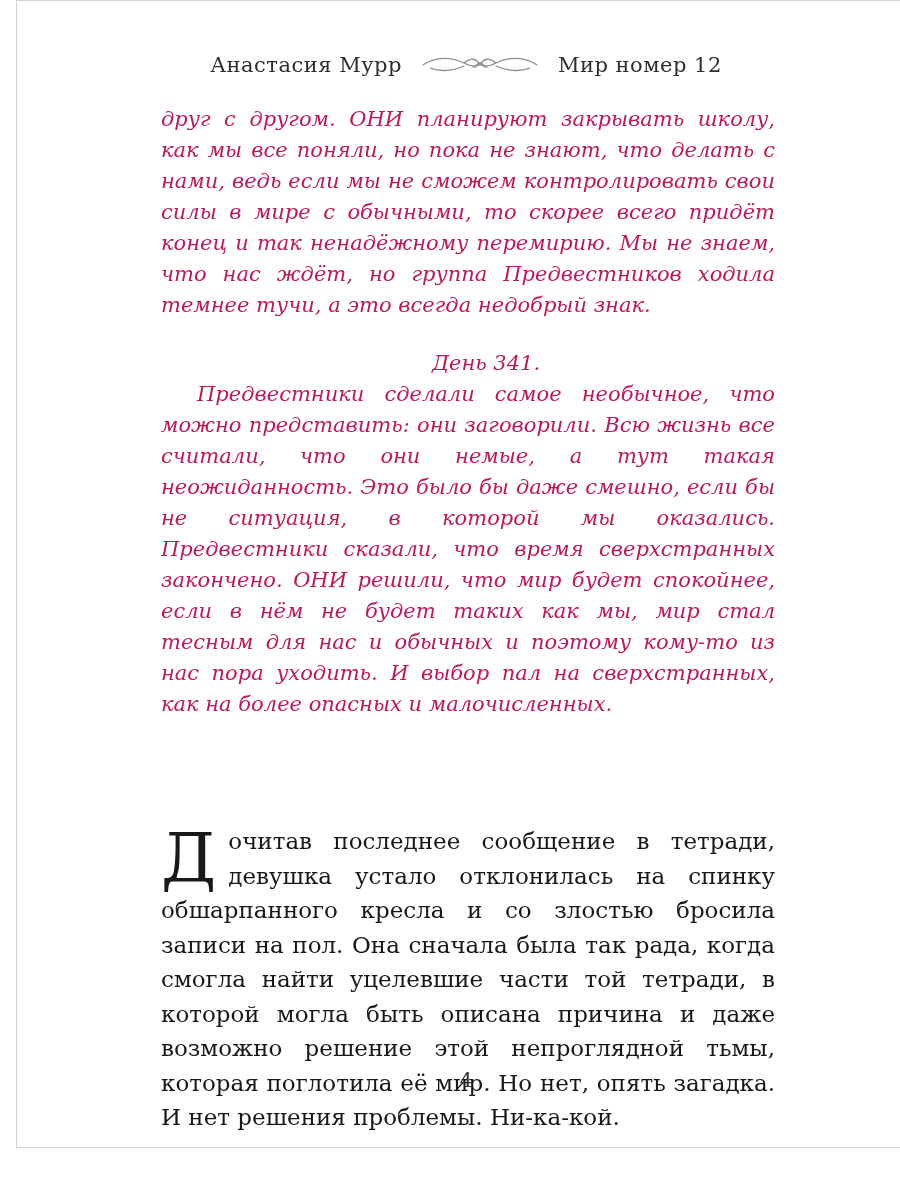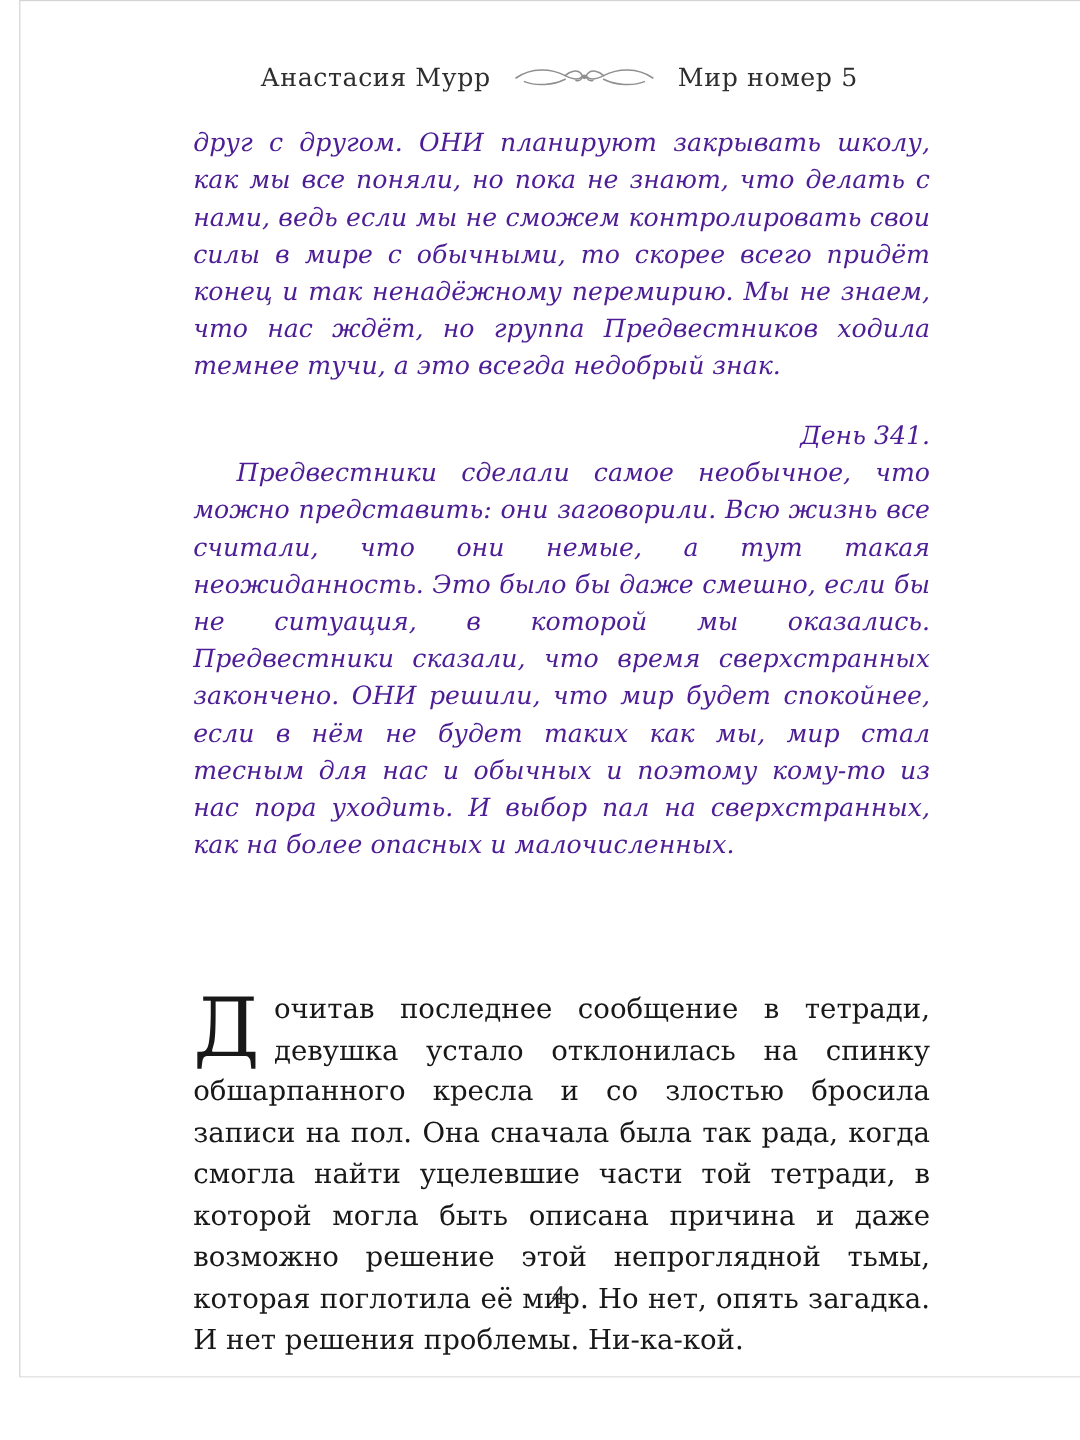--- a/index.html
+++ b/index.html
@@ -47,26 +47,26 @@
     width: 614px;
   }
 
   
   .diary {
     margin: 0;
     font-style: italic;
     font-size: 21px;
     line-height: 31px;
     text-align: justify;
-    color: #4c1d95;
+    color: #be185d;
   }
   .diary.indent { text-indent: 36px; }
   .diary.day {
     margin-top: 27px;
-    text-align: right;
+    text-align: center;
   }
 
   
   .narrative-block {
     margin-top: 104px;
   }
   .narrative {
     margin: 0;
     font-size: 23px;
     line-height: 34.5px;
@@ -107,21 +107,21 @@
           <path d="M10 15 C 20 19, 34 18, 44 13"></path>
           <g transform="translate(120,0) scale(-1,1)">
             <path d="M3 12 C 16 3, 32 4, 44 10 C 50 13, 55 14, 58 11"></path>
             <path d="M44 10 C 48 6, 54 5, 57 8 C 60 11, 57 15, 53 14"></path>
             <path d="M10 15 C 20 19, 34 18, 44 13"></path>
           </g>
           <circle cx="60" cy="11" r="2" fill="#8f8f8f" stroke="none"></circle>
         </g>
       </svg>
     </span>
-    <span class="title">Мир номер 5</span>
+    <span class="title">Мир номер 12</span>
   </header>
 
   <main class="text-block">
 
     <p class="diary">друг с другом. ОНИ планируют закрывать школу, как мы все поняли, но пока не знают, что делать с нами, ведь если мы не сможем контролировать свои силы в мире с обычными, то скорее всего придёт конец и так ненадёжному перемирию. Мы не знаем, что нас ждёт, но группа Предвестников ходила темнее тучи, а это всегда недобрый знак.</p>
 
     <p class="diary indent day">День 341.</p>
 
     <p class="diary indent">Предвестники сделали самое необычное, что можно представить: они заговорили. Всю жизнь все считали, что они немые, а тут такая неожиданность. Это было бы даже смешно, если бы не ситуация, в которой мы оказались. Предвестники сказали, что время сверхстранных закончено. ОНИ решили, что мир будет спокойнее, если в нём не будет таких как мы, мир стал тесным для нас и обычных и поэтому кому-то из нас пора уходить. И выбор пал на сверхстранных, как на более опасных и малочисленных.</p>
 

